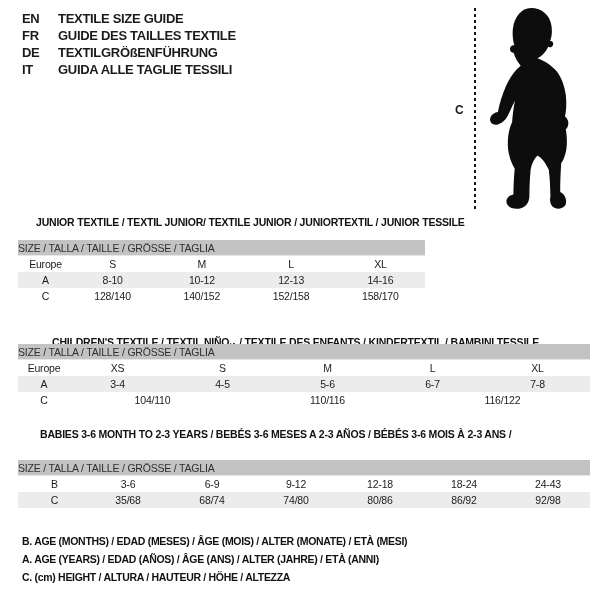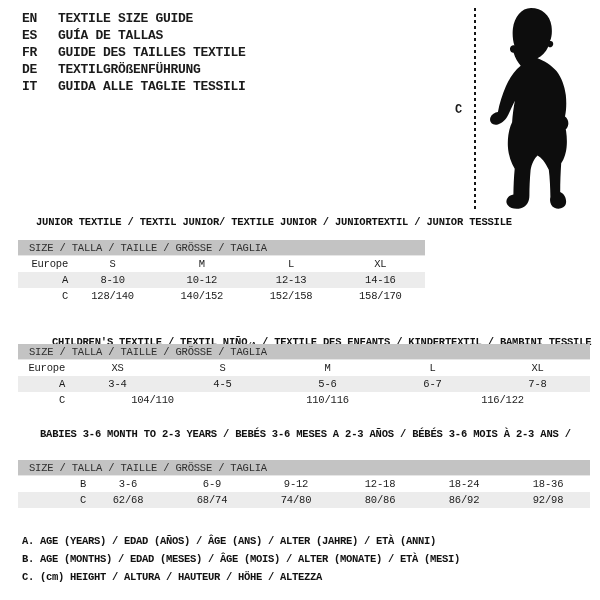--- a/index.html
+++ b/index.html
@@ -1,18 +1,18 @@
 <!DOCTYPE html>
 <html><head>
 <meta charset="utf-8">
 <style>
   html,body{margin:0;padding:0;background:#fff;}
   .canvas{
     position:relative;width:600px;height:600px;background:#ffffff;
-    font-family:Liberation Mono, monospace;color:#1b1b1b;overflow:hidden;
+    font-family:Liberation Sans, sans-serif;color:#1b1b1b;overflow:hidden;
   }
   
   .lang-list{position:absolute;left:22px;top:10px;}
   .lang-row{display:flex;height:17px;align-items:center;}
   .lang-code{width:36px;font-weight:700;font-size:13px;letter-spacing:-0.3px;}
   .lang-label{font-weight:700;font-size:13px;letter-spacing:-0.3px;white-space:nowrap;text-align:center;}
   
   .measure-line{position:absolute;left:474px;top:8px;width:2px;height:201px;
     background:repeating-linear-gradient(to bottom,#151515 0 3px,transparent 3px 6px);}
   .measure-label{position:absolute;left:455px;top:103px;font-weight:700;font-size:12px;}
@@ -23,47 +23,43 @@
   .title-junior{top:216px;}
   .title-children{top:320px;}
   .title-babies{top:423px;line-height:15px;}
   .sub{font-size:7.5px;vertical-align:-2px;}
   
   .size-table{position:absolute;left:18px;}
   .tbl-junior{top:240px;width:407px;}
   .tbl-children{top:344px;width:572px;}
   .tbl-babies{top:460px;width:572px;}
   .size-header{height:16px;background:#c3c3c3;font-size:10.5px;color:#2e2e2e;
-    line-height:16px;padding-left:11px;box-sizing:border-box;letter-spacing:-0.2px;
+    line-height:16px;padding-left:0;box-sizing:border-box;letter-spacing:-0.2px;
     border-bottom:1px solid #e6e6e6;}
   .trow{display:flex;height:16px;line-height:16px;font-size:10.5px;letter-spacing:-0.2px;}
   .trow.alt{background:#ececec;}
-  .tlabel{padding-left:5px;box-sizing:border-box;text-align:right;}
+  .tlabel{padding-left:5px;box-sizing:border-box;text-align:center;}
   .tbl-junior .tlabel{width:50px;}
   .tbl-children .tlabel{width:47px;}
   .tbl-babies .tlabel{width:68px;}
   .tcell{flex:1;text-align:center;}
   
   .footnotes{position:absolute;left:22px;top:532px;}
   .footnote{height:18px;line-height:18px;font-weight:700;font-size:10.5px;
     letter-spacing:-0.3px;white-space:nowrap;color:#111;}
 </style>
 </head>
 <body>
 
 <div class="canvas">
 
   <div class="lang-list">
     <div class="lang-row">
       <span class="lang-code">EN</span>
       <span class="lang-label">TEXTILE SIZE GUIDE</span>
-    </div>
-    <div class="lang-row">
-      <span class="lang-code">ES</span>
-      <span class="lang-label">GUÍA DE TALLAS</span>
     </div>
     <div class="lang-row">
       <span class="lang-code">FR</span>
       <span class="lang-label">GUIDE DES TAILLES TEXTILE</span>
     </div>
     <div class="lang-row">
       <span class="lang-code">DE</span>
       <span class="lang-label">TEXTILGRÖßENFÜHRUNG</span>
     </div>
     <div class="lang-row">
@@ -166,32 +162,32 @@
   </h2>
   <div class="size-table tbl-babies">
     <div class="size-header">SIZE / TALLA / TAILLE / GRÖSSE / TAGLIA</div>
     <div class="trow">
       <span class="tlabel">B</span>
       <span class="tcell">3-6</span>
       <span class="tcell">6-9</span>
       <span class="tcell">9-12</span>
       <span class="tcell">12-18</span>
       <span class="tcell">18-24</span>
-      <span class="tcell">18-36</span>
+      <span class="tcell">24-43</span>
     </div>
     <div class="trow alt">
       <span class="tlabel">C</span>
-      <span class="tcell">62/68</span>
+      <span class="tcell">35/68</span>
       <span class="tcell">68/74</span>
       <span class="tcell">74/80</span>
       <span class="tcell">80/86</span>
       <span class="tcell">86/92</span>
       <span class="tcell">92/98</span>
     </div>
   </div>
 
   <div class="footnotes">
+    <div class="footnote">B. AGE (MONTHS) / EDAD (MESES) / ÂGE (MOIS) / ALTER (MONATE) / ETÀ (MESI)</div>
     <div class="footnote">A. AGE (YEARS) / EDAD (AÑOS) / ÂGE (ANS) / ALTER (JAHRE) / ETÀ (ANNI)</div>
-    <div class="footnote">B. AGE (MONTHS) / EDAD (MESES) / ÂGE (MOIS) / ALTER (MONATE) / ETÀ (MESI)</div>
     <div class="footnote">C. (cm) HEIGHT / ALTURA / HAUTEUR / HÖHE / ALTEZZA</div>
   </div>
 
 </div>
 
 </body></html>

